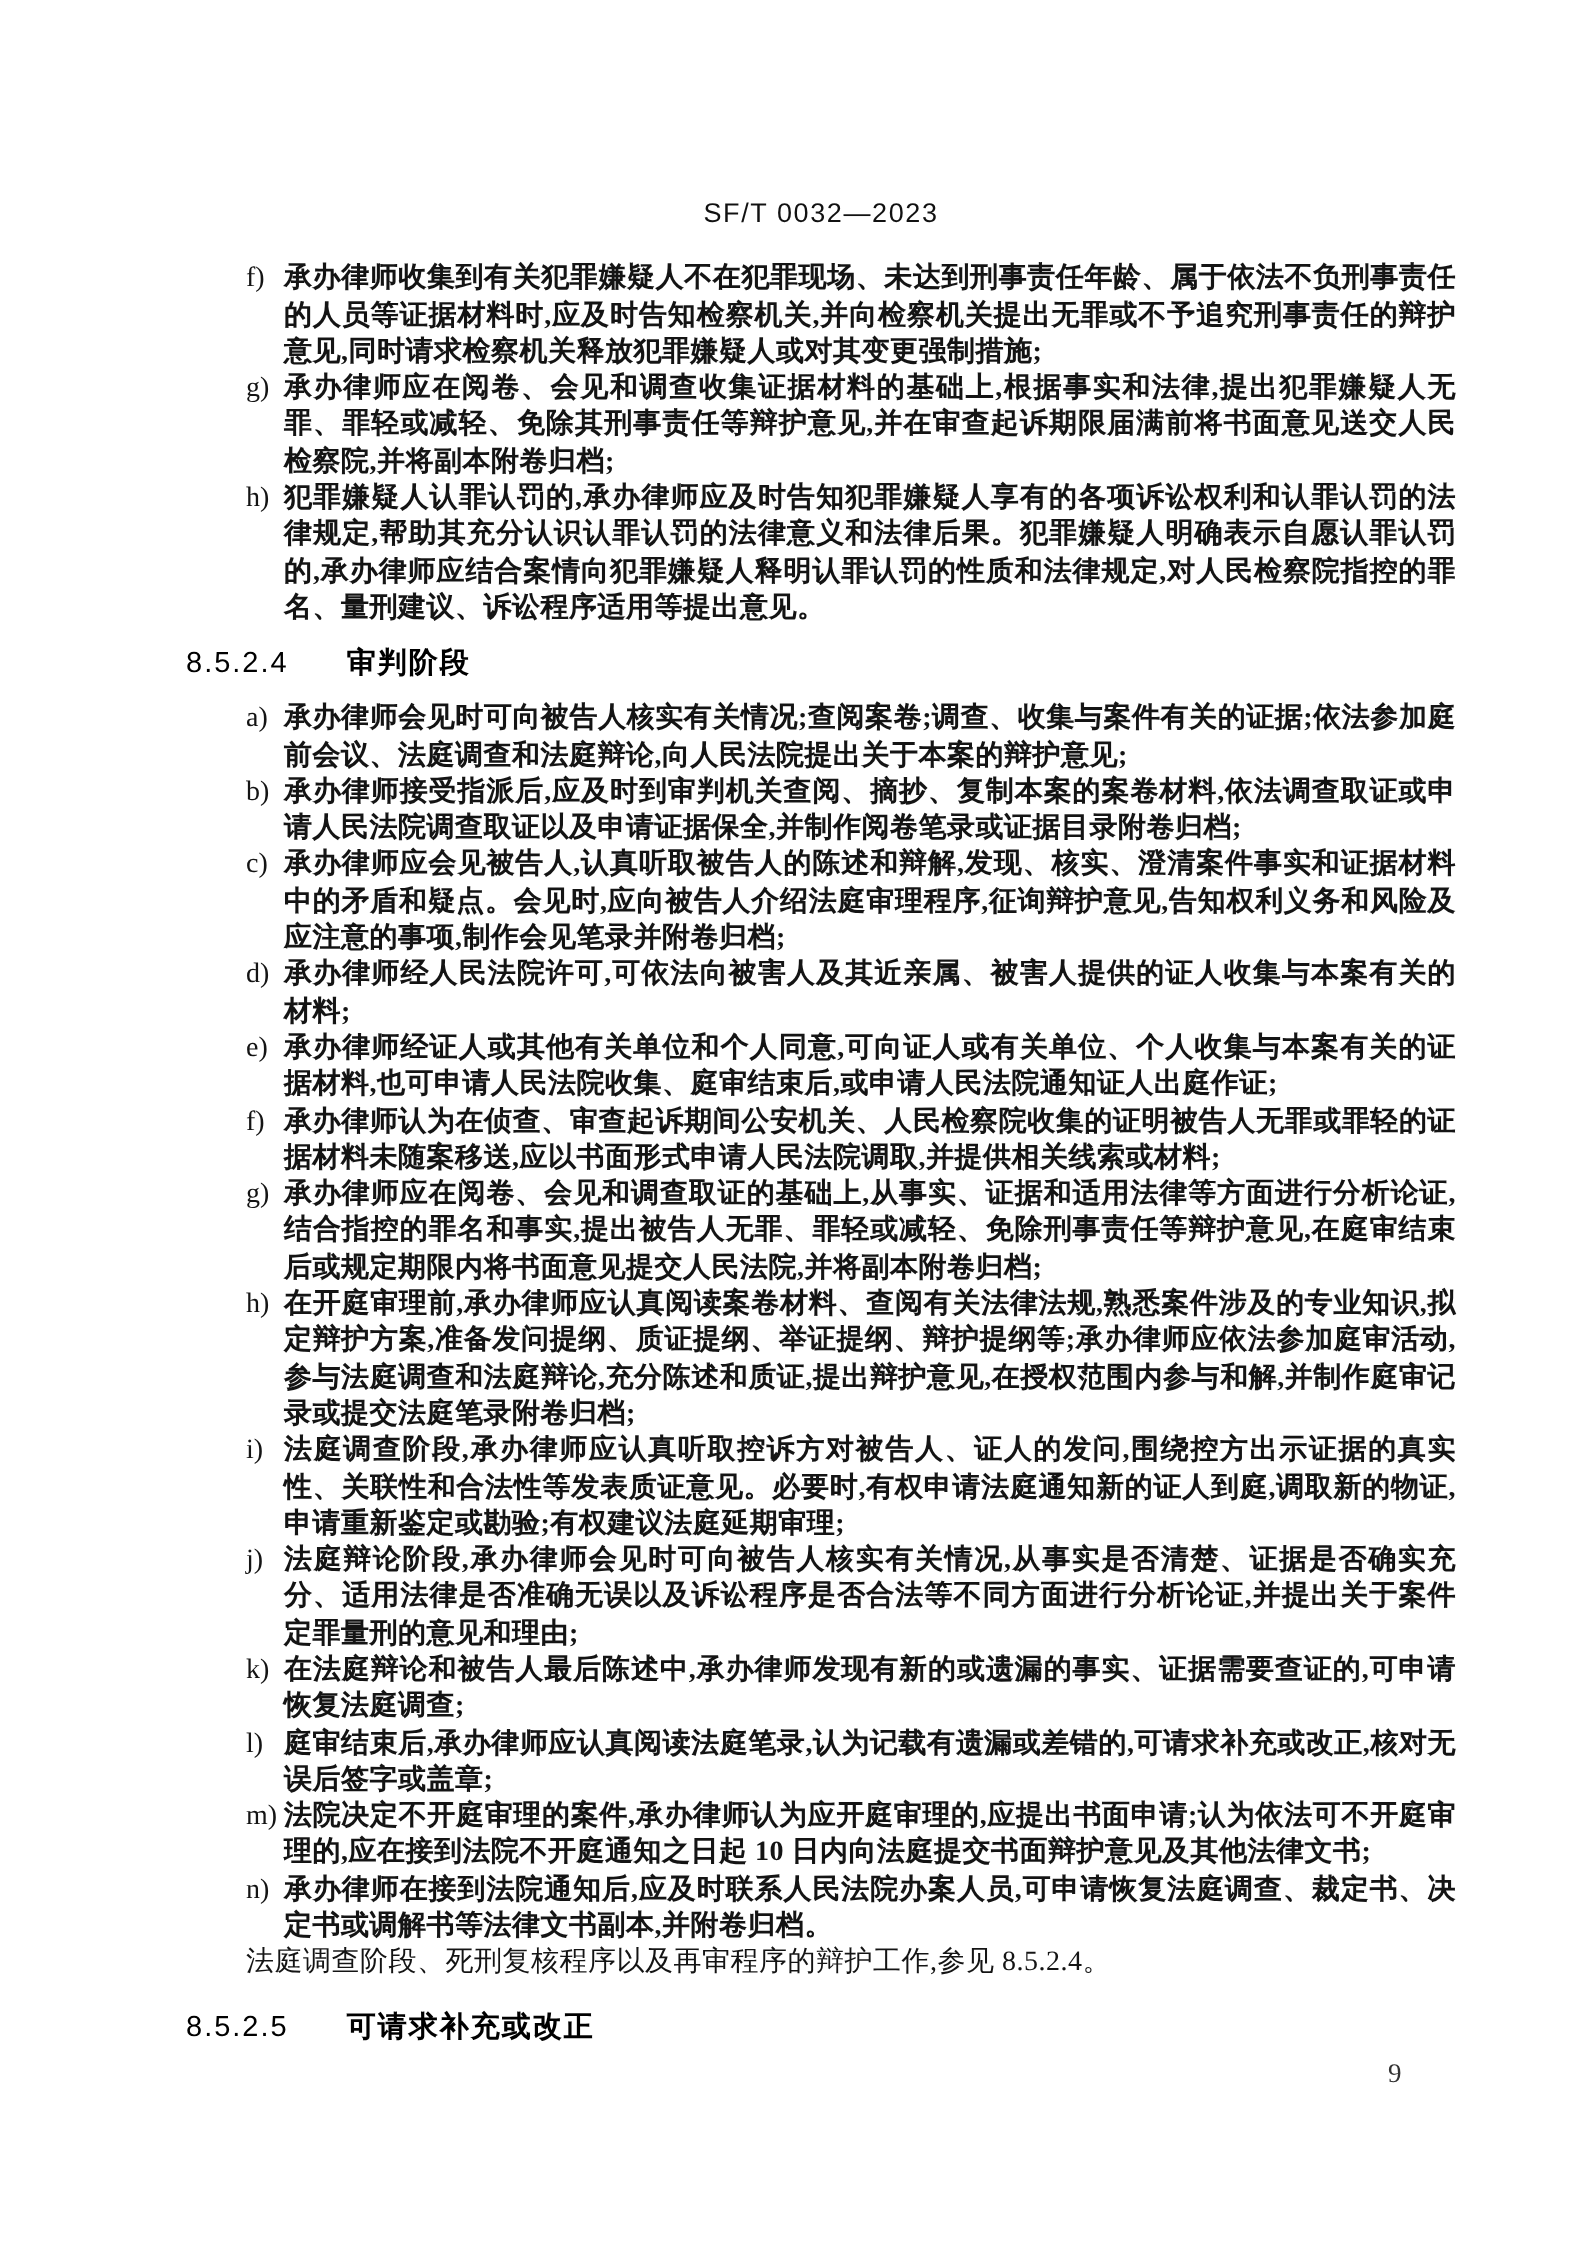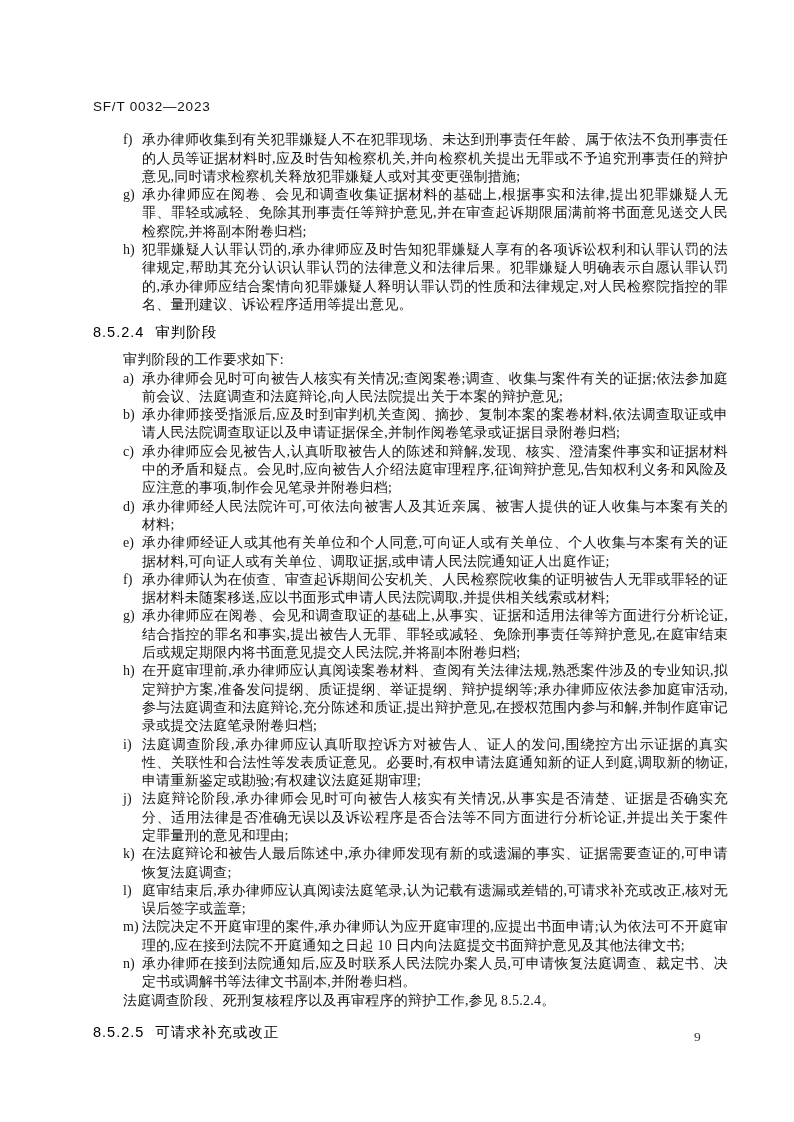--- a/index.html
+++ b/index.html
@@ -18,54 +18,55 @@
     line-height: 18.3px;
     color: #141414;
   }
   .content {
     position: absolute;
     left: 93px;
     top: 98px;
     width: 635px;
   }
   .running-header {
-    text-align: left;
+    text-align: center;
     font-family: "Liberation Sans", "DejaVu Sans", sans-serif;
     font-size: 13.5px;
     letter-spacing: 0.8px;
     color: #111;
     margin-bottom: 15px;
   }
   .hang-list { margin: 0; padding: 0; }
   .li {
     display: flex;
     align-items: flex-start;
   }
   .li-label {
     flex: 0 0 19px;
     margin-left: 30px;
     white-space: nowrap;
   }
   .li-text {
     flex: 1;
     text-align: justify;
     letter-spacing: 0.25px;
+    font-weight: bold;
   }
   .clause {
     display: flex;
     align-items: baseline;
-    gap: 11px;
+    gap: 29px;
     margin: 9px 0 9px 0;
     font-family: "Liberation Sans", "DejaVu Sans", sans-serif;
     font-size: 14.5px;
     line-height: 19px;
     color: #000;
   }
   .clause-no { font-weight: 400; letter-spacing: 1px; }
-  .clause-title { font-weight: 400; letter-spacing: 1px; }
+  .clause-title { font-weight: 700; letter-spacing: 1px; }
   .indent-para {
     margin: 0 0 0 30px;
     text-align: justify;
     letter-spacing: 0.25px;
   }
   .clause-last { margin-top: 13px; }
   .page-no {
     position: absolute;
     left: 694px;
     top: 1028px;
@@ -99,21 +100,20 @@
           <span class="li-label">h)</span>
           <span class="li-text">犯罪嫌疑人认罪认罚的,承办律师应及时告知犯罪嫌疑人享有的各项诉讼权利和认罪认罚的法律规定,帮助其充分认识认罪认罚的法律意义和法律后果。犯罪嫌疑人明确表示自愿认罪认罚的,承办律师应结合案情向犯罪嫌疑人释明认罪认罚的性质和法律规定,对人民检察院指控的罪名、量刑建议、诉讼程序适用等提出意见。</span>
         </div>
       </div>
 
     <h2 class="clause">
       <span class="clause-no">8.5.2.4</span>
       <span class="clause-title">审判阶段</span>
     </h2>
 
-    <p class="indent-para">审判阶段的工作要求如下:</p>
 
     <div class="hang-list">
 
         <div class="li">
           <span class="li-label">a)</span>
           <span class="li-text">承办律师会见时可向被告人核实有关情况;查阅案卷;调查、收集与案件有关的证据;依法参加庭前会议、法庭调查和法庭辩论,向人民法院提出关于本案的辩护意见;</span>
         </div>
 
         <div class="li">
           <span class="li-label">b)</span>
@@ -125,21 +125,21 @@
           <span class="li-text">承办律师应会见被告人,认真听取被告人的陈述和辩解,发现、核实、澄清案件事实和证据材料中的矛盾和疑点。会见时,应向被告人介绍法庭审理程序,征询辩护意见,告知权利义务和风险及应注意的事项,制作会见笔录并附卷归档;</span>
         </div>
 
         <div class="li">
           <span class="li-label">d)</span>
           <span class="li-text">承办律师经人民法院许可,可依法向被害人及其近亲属、被害人提供的证人收集与本案有关的材料;</span>
         </div>
 
         <div class="li">
           <span class="li-label">e)</span>
-          <span class="li-text">承办律师经证人或其他有关单位和个人同意,可向证人或有关单位、个人收集与本案有关的证据材料,可向证人或有关单位、调取证据,或申请人民法院通知证人出庭作证;</span>
+          <span class="li-text">承办律师经证人或其他有关单位和个人同意,可向证人或有关单位、个人收集与本案有关的证据材料,也可申请人民法院收集、庭审结束后,或申请人民法院通知证人出庭作证;</span>
         </div>
 
         <div class="li">
           <span class="li-label">f)</span>
           <span class="li-text">承办律师认为在侦查、审查起诉期间公安机关、人民检察院收集的证明被告人无罪或罪轻的证据材料未随案移送,应以书面形式申请人民法院调取,并提供相关线索或材料;</span>
         </div>
 
         <div class="li">
           <span class="li-label">g)</span>
           <span class="li-text">承办律师应在阅卷、会见和调查取证的基础上,从事实、证据和适用法律等方面进行分析论证,结合指控的罪名和事实,提出被告人无罪、罪轻或减轻、免除刑事责任等辩护意见,在庭审结束后或规定期限内将书面意见提交人民法院,并将副本附卷归档;</span>

